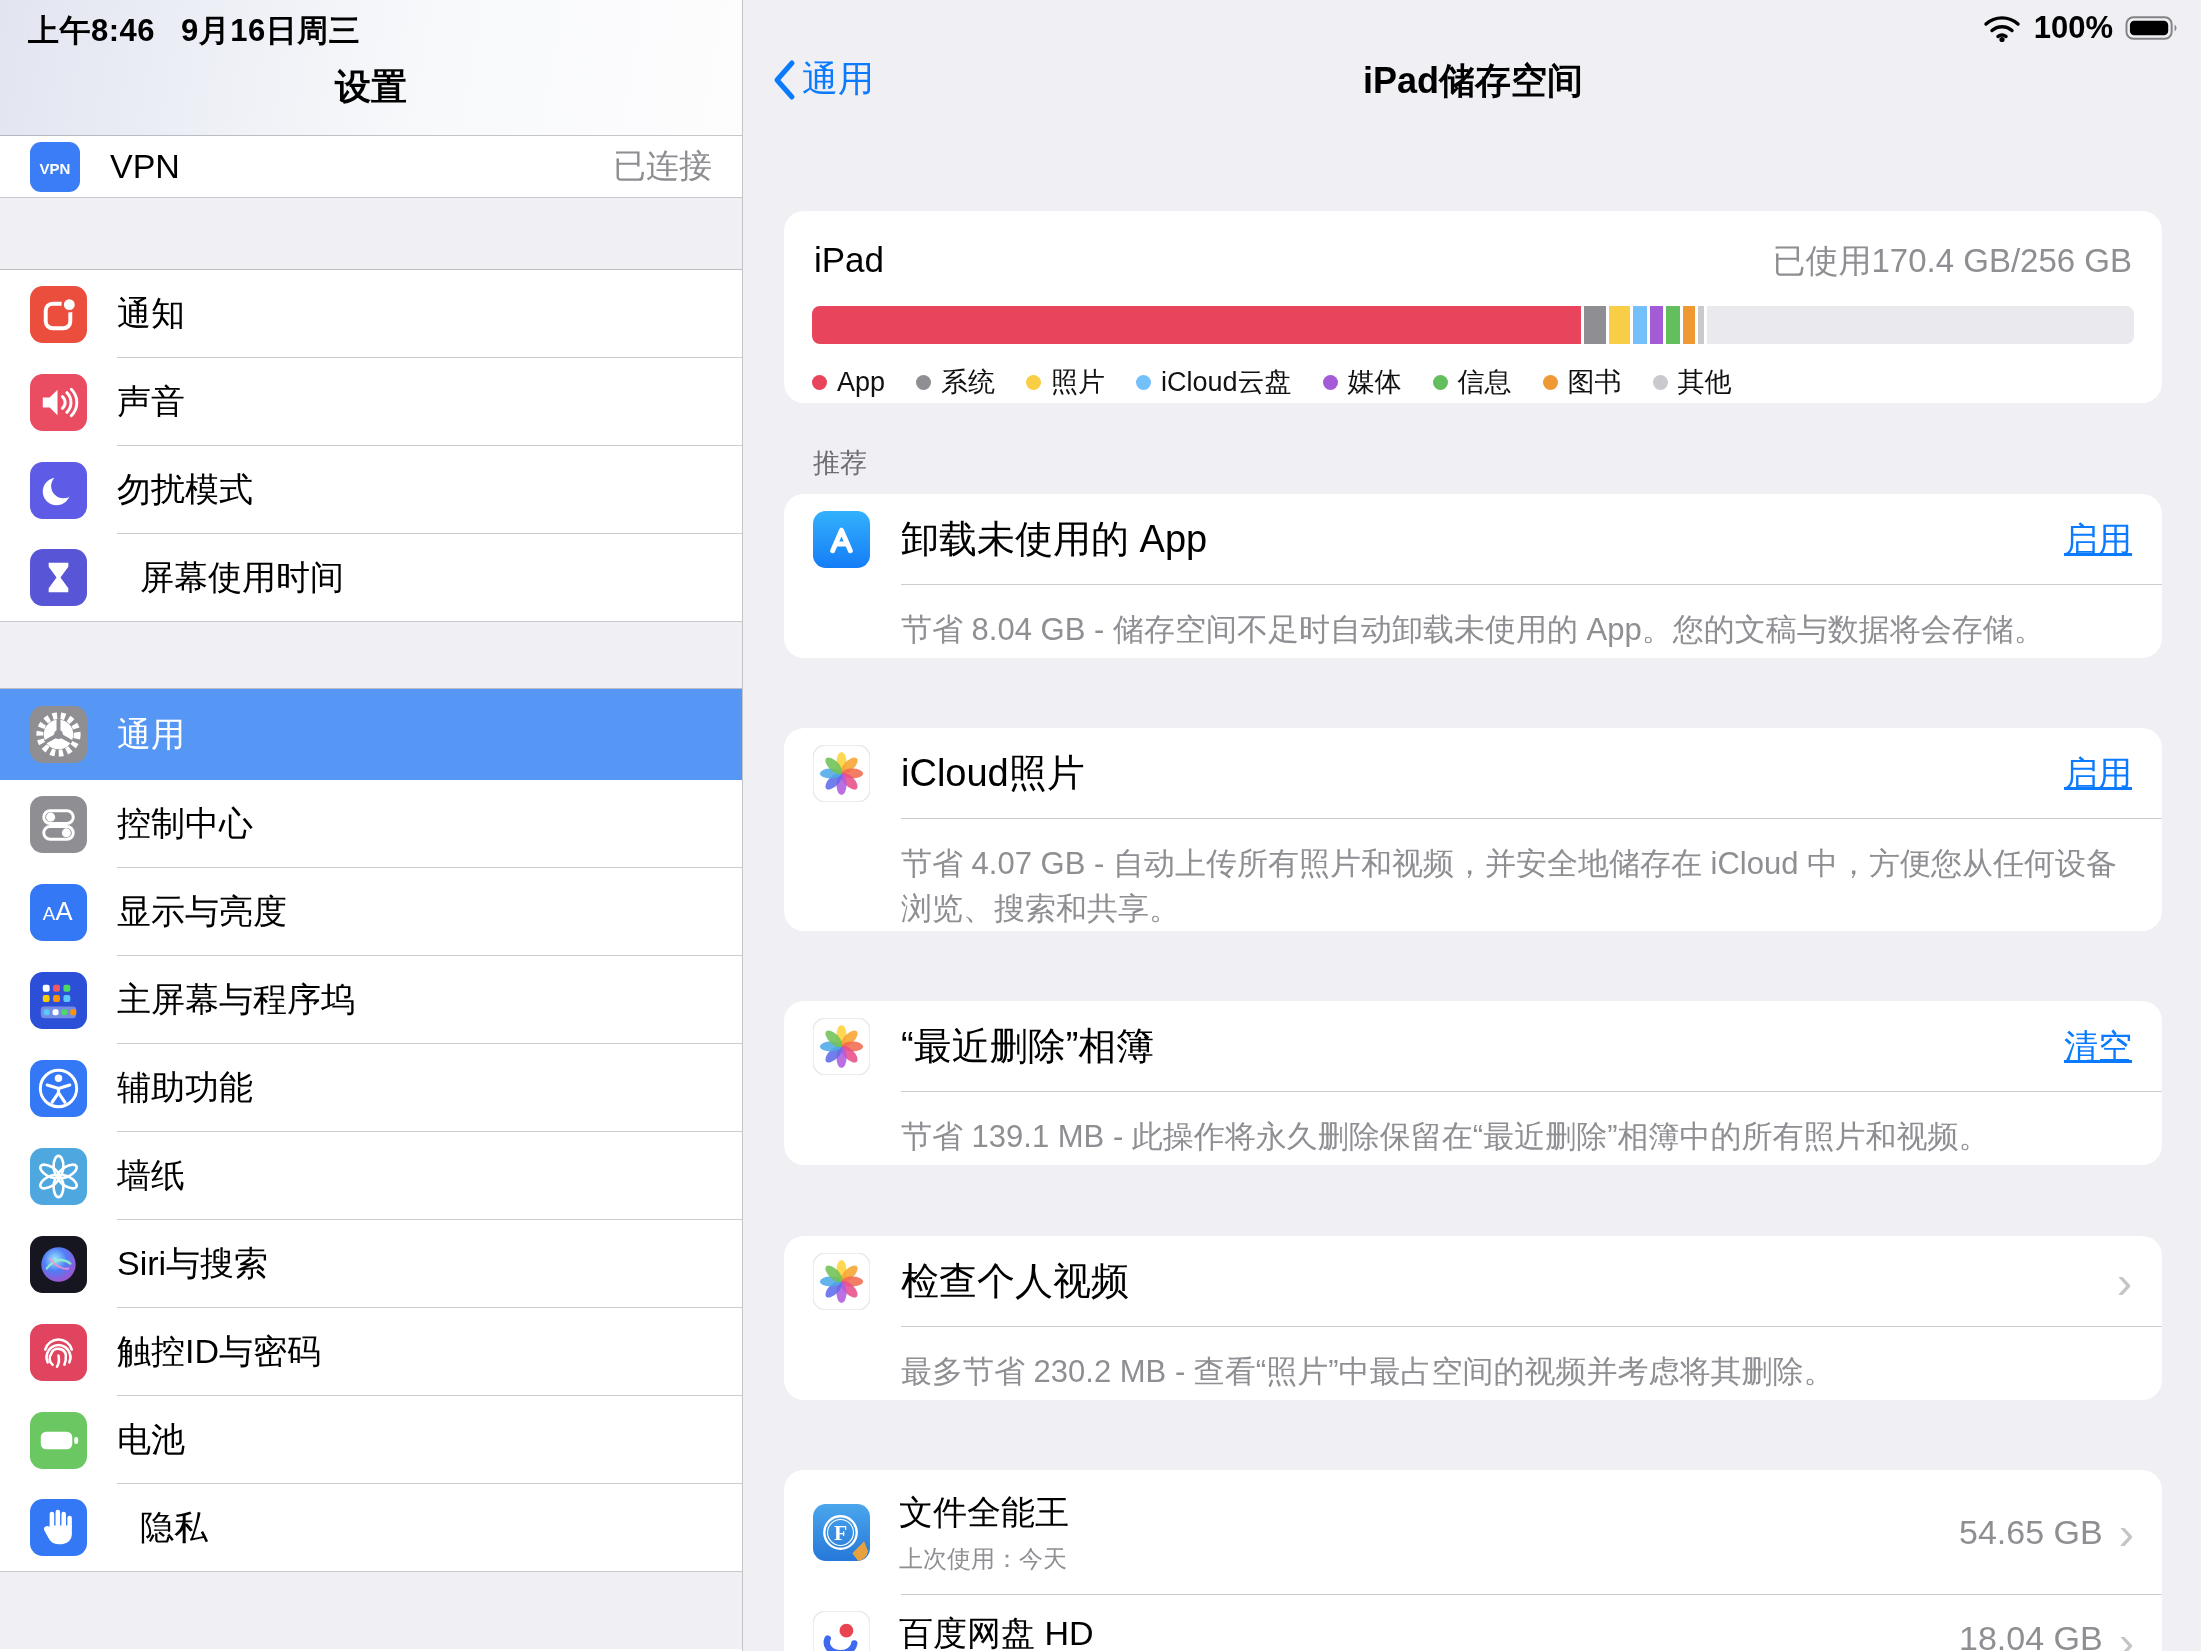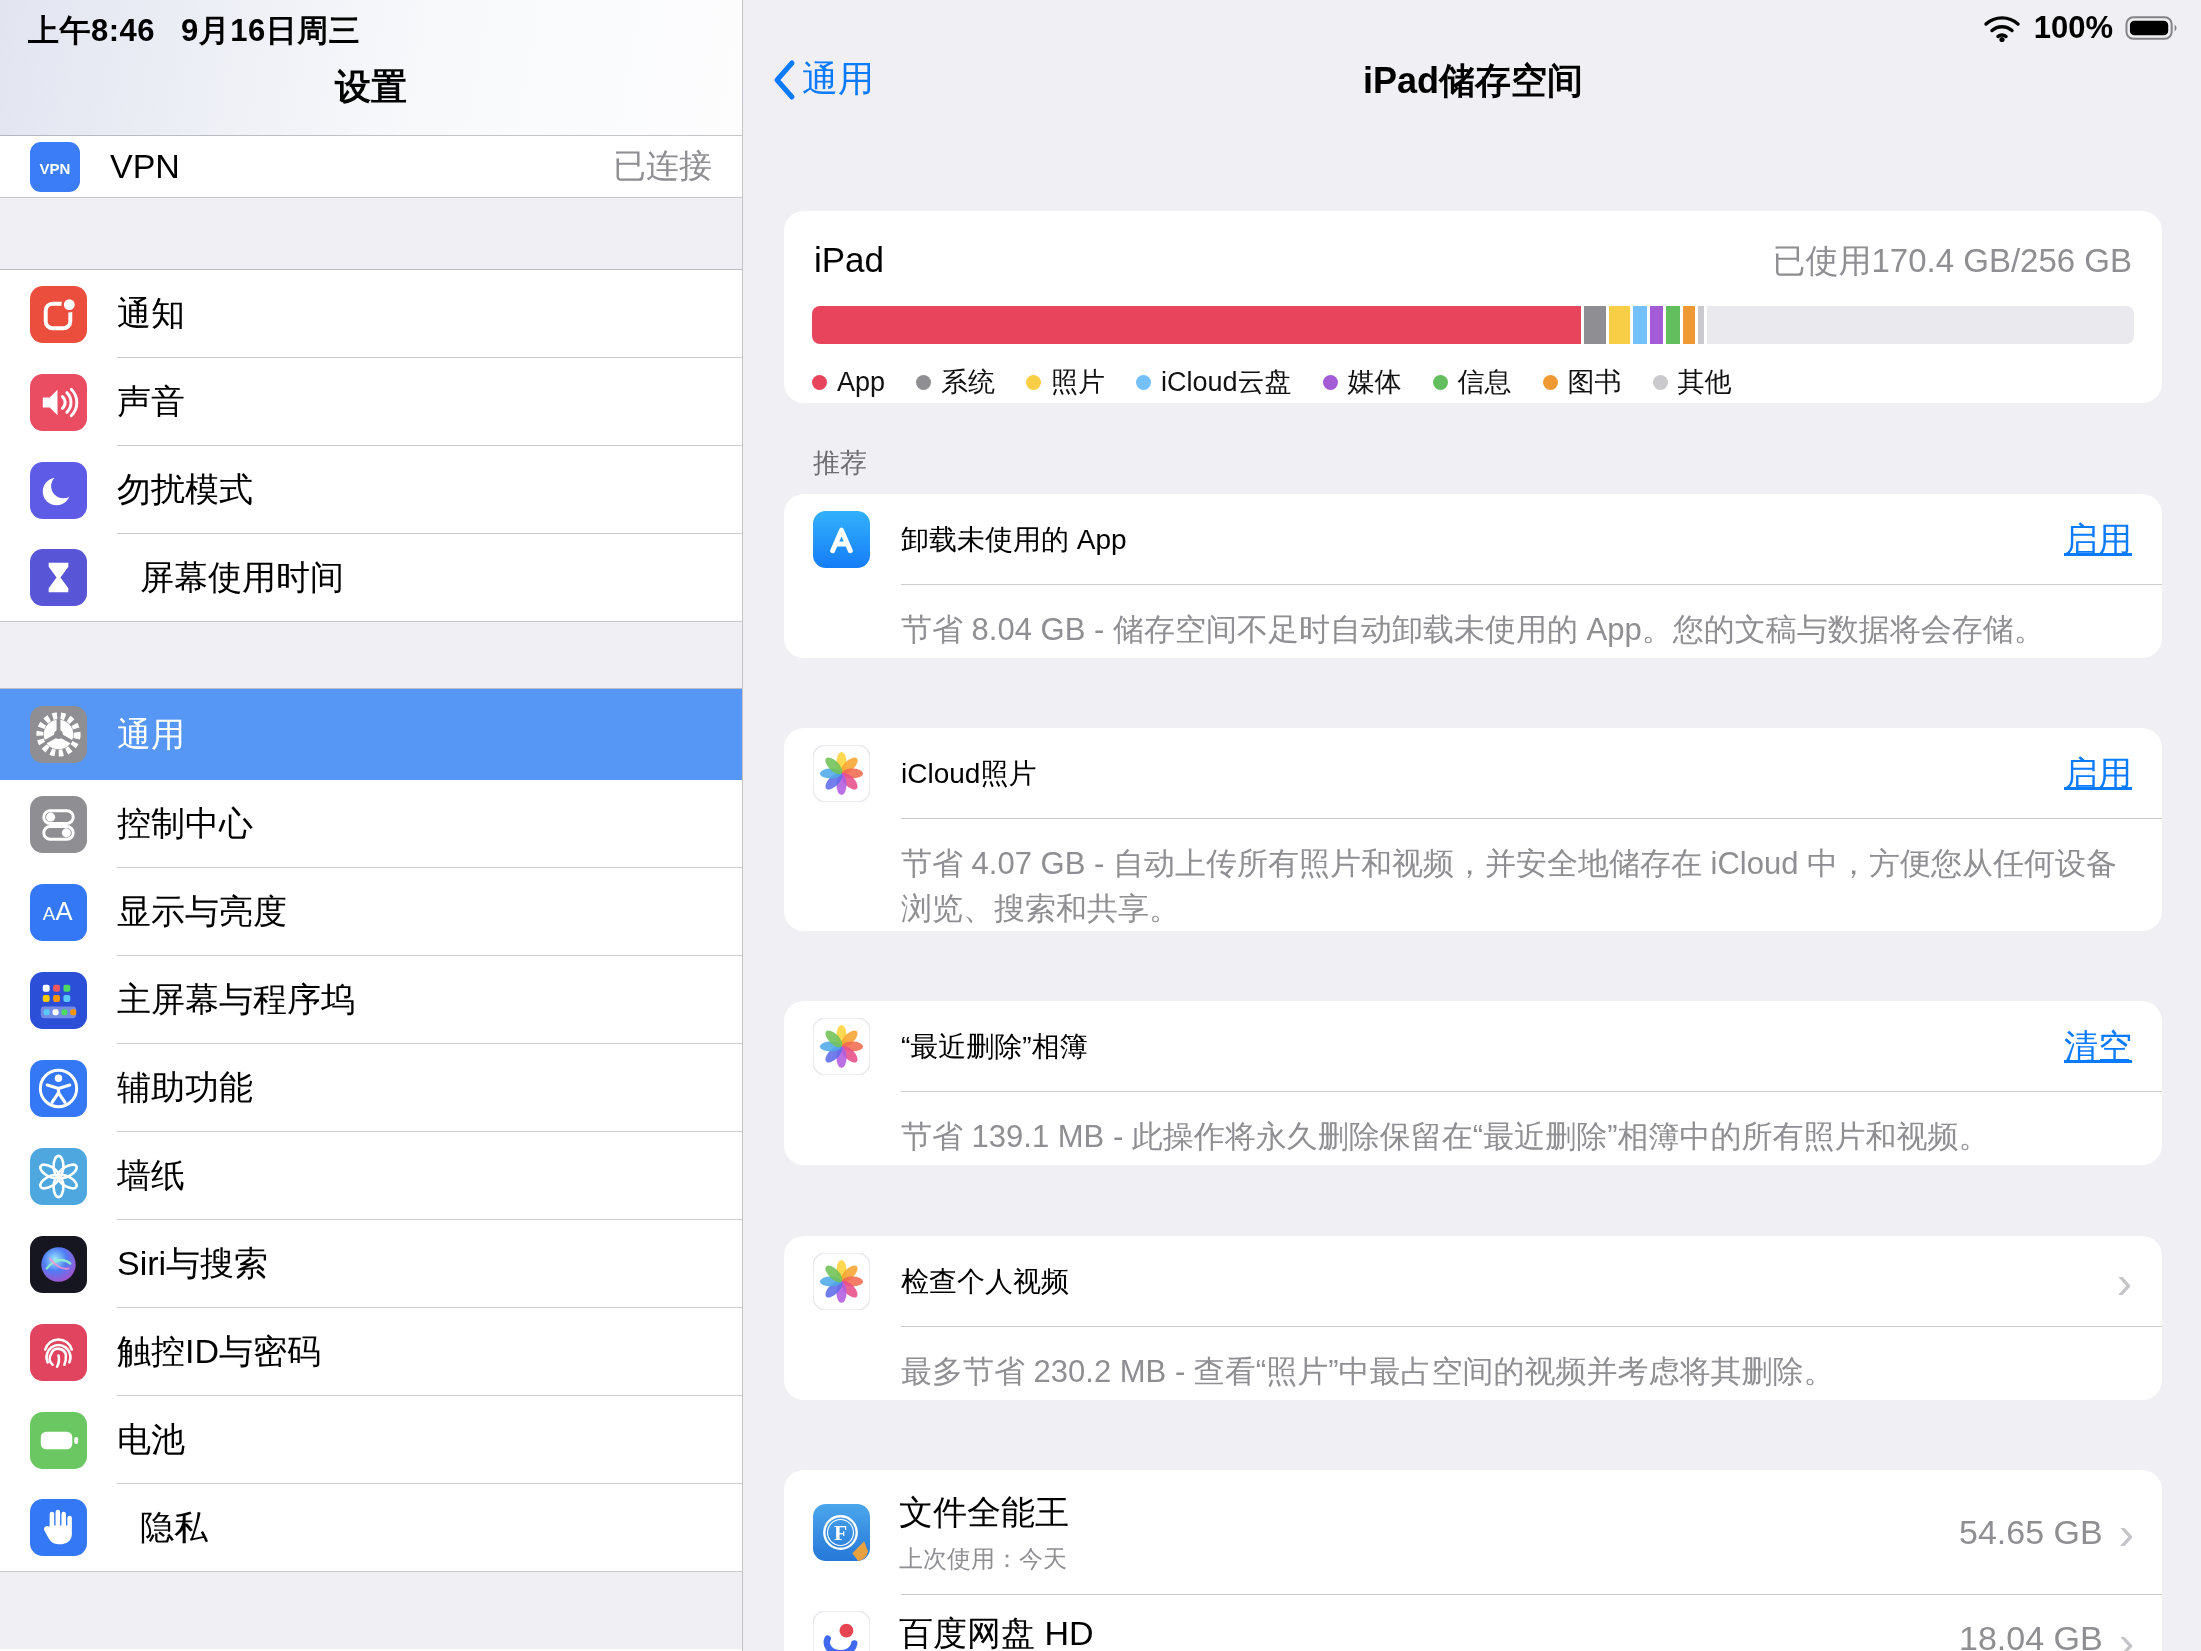--- a/index.html
+++ b/index.html
@@ -48,21 +48,21 @@
   .seg{height:100%;}
   .seg.rest{flex:1;background:#E9E9EE;}
   .legend{margin:20px 28px 0 28px;display:flex;align-items:center;gap:31px;}
   .legend .item{display:flex;align-items:center;gap:10px;}
   .legend .dot{width:15px;height:15px;border-radius:50%;}
   .legend .lg-label{font-size:27px;color:#111;}
   .section-label{position:absolute;top:445px;left:69px;font-size:27px;color:#6D6D72;}
   
   .rcard .head{height:91px;display:flex;align-items:center;padding:0 30px 0 29px;position:relative;}
   .rcard .head:after{content:"";position:absolute;left:117px;right:0;bottom:0;height:1px;background:rgba(60,60,67,0.26);}
-  .rcard .title{font-size:28px;color:#000;flex:1;margin-left:31px;}
+  .rcard .title{font-size:38px;color:#000;flex:1;margin-left:31px;}
   .rcard .action{font-size:34px;color:#0A7AFF;cursor:pointer;text-decoration:underline;}
   .rcard .chev{font-size:46px;color:#C4C4C9;line-height:30px;font-weight:400;}
   .rcard .desc{padding:22px 30px 0 117px;font-size:31px;color:#8E8E93;line-height:45px;}
   .card1{top:494px;height:164px;}
   .card2{top:728px;height:203px;}
   .card3{top:1001px;height:164px;}
   .card4{top:1236px;height:164px;}
   
   .apps-card{top:1470px;height:297px;}
   .app-row{display:flex;align-items:center;padding:0 28px 0 29px;height:125px;position:relative;}

